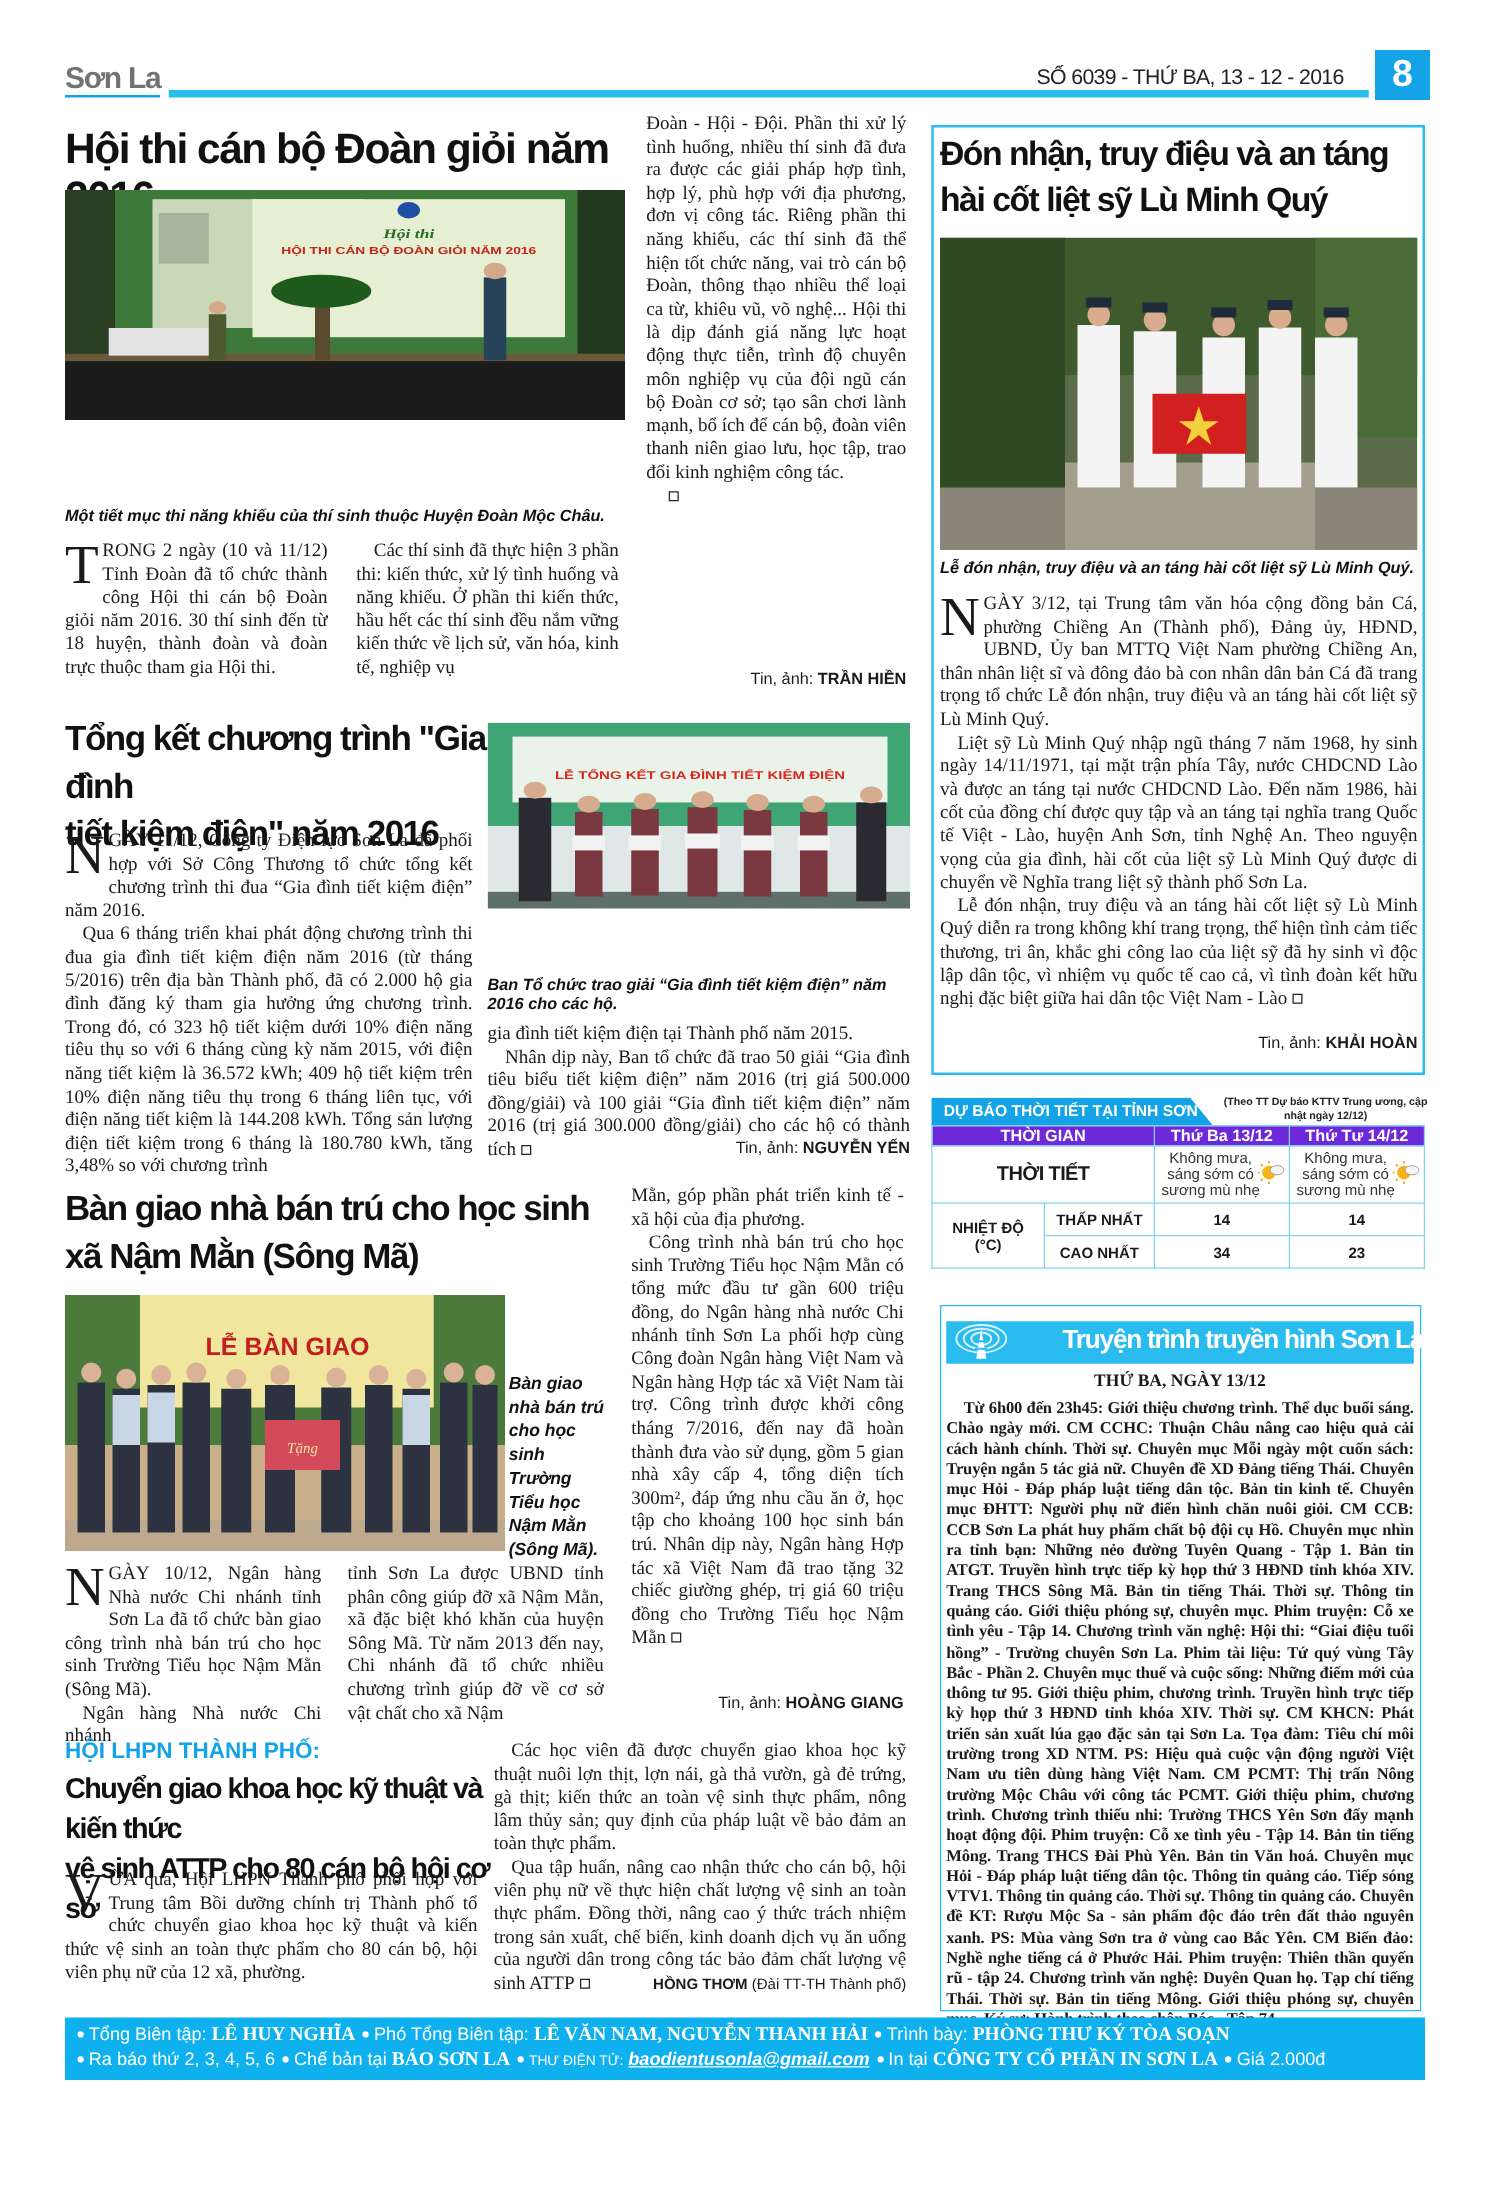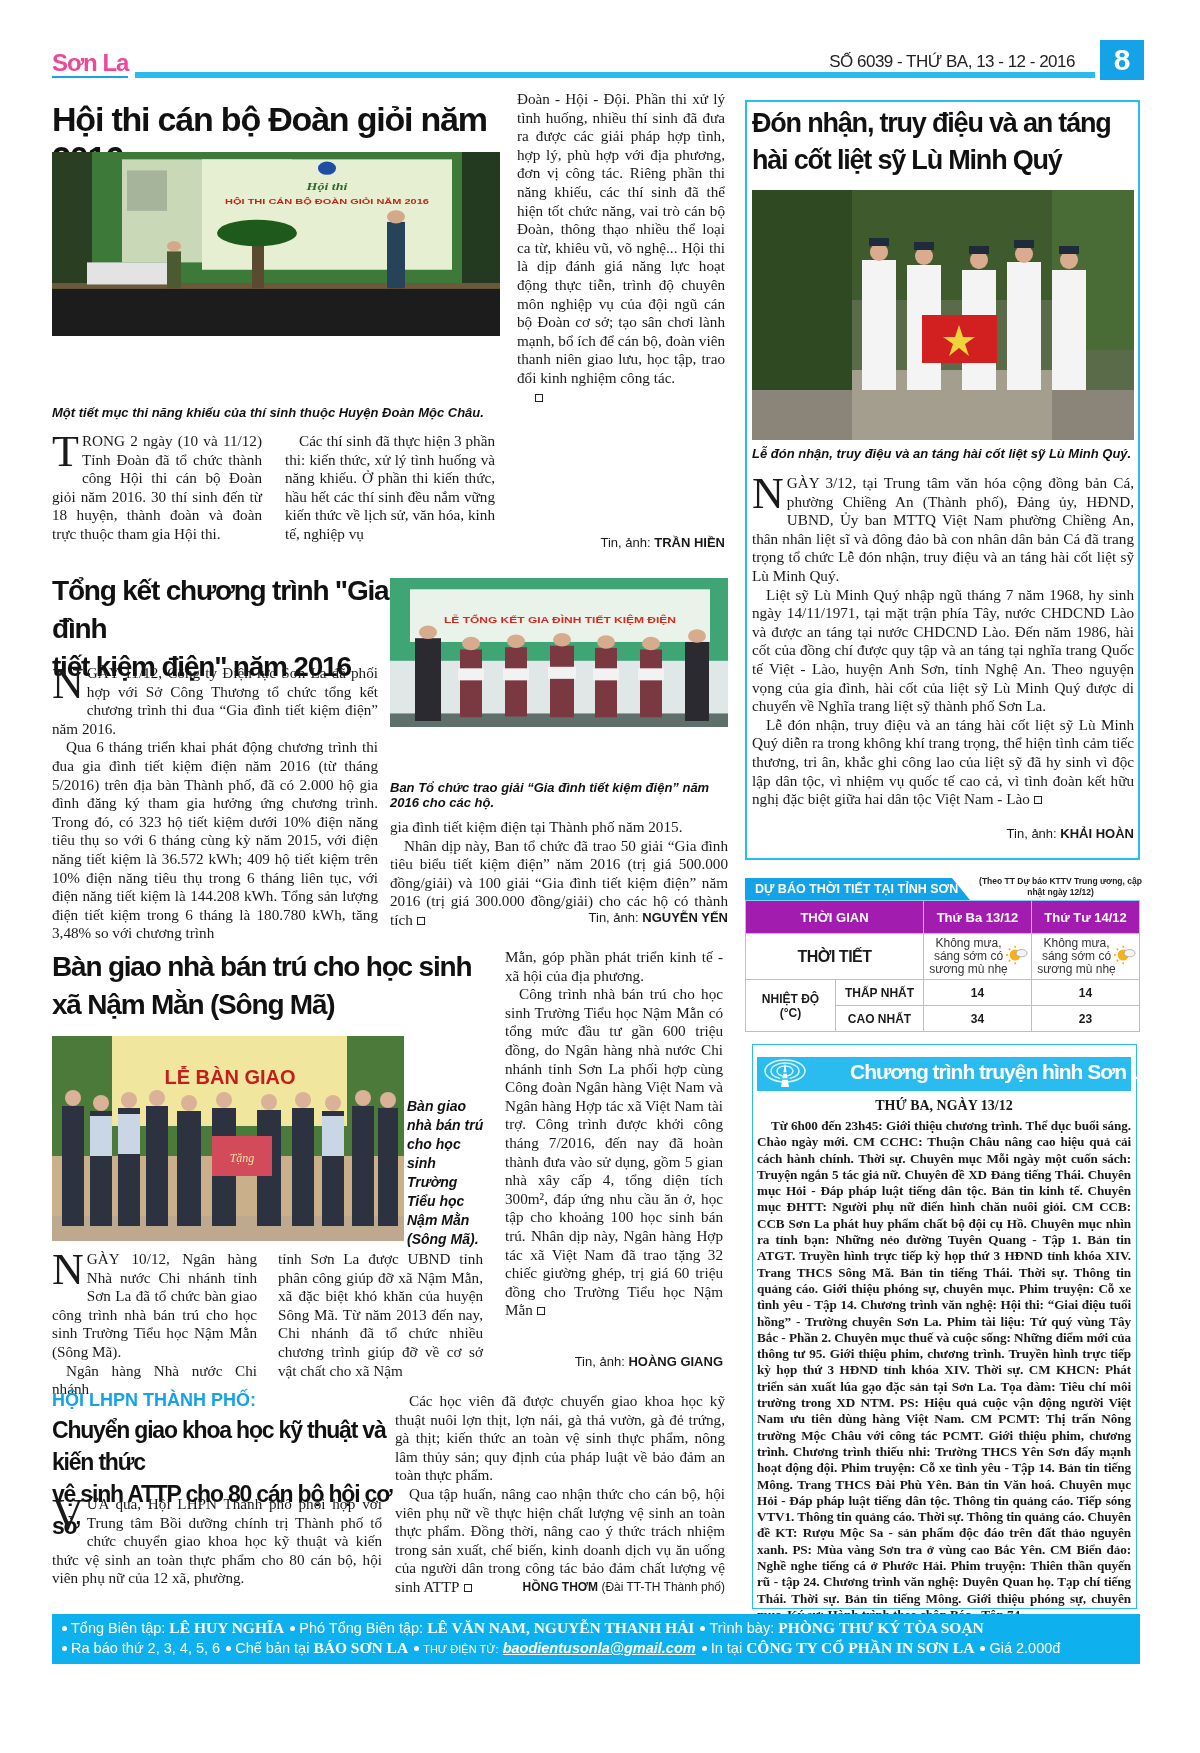--- a/index.html
+++ b/index.html
@@ -11,34 +11,34 @@
   .body-text p.nodent { text-indent: 0; }
   .dropcap { float: left; font-size: 44px; line-height: 36px; margin: 2px 3px 0 0; font-family: "Liberation Serif", serif; }
   .caption { font-family: "Liberation Sans", sans-serif; font-style: italic; font-weight: bold; font-size: 13px; line-height: 15px; color: #111; }
   .byline { font-family: "Liberation Sans", sans-serif; font-size: 13px; text-align: right; }
   .byline b { font-weight: bold; }
   .endmark { display: inline-block; width: 8px; height: 8px; border: 1.2px solid #222; margin-left: 4px; vertical-align: 0; }
   .photo { overflow: hidden; }
   .photo svg { display: block; width: 100%; height: 100%; }
 
   
-  .brand { left: 52px; top: 50px; font-family: "Liberation Sans", sans-serif; font-weight: bold; font-size: 24px; color: #ec4899; letter-spacing: -1px; border-bottom: 2px solid #14a3e6; line-height: 26px; }
+  .brand { left: 52px; top: 50px; font-family: "Liberation Sans", sans-serif; font-weight: bold; font-size: 24px; color: #737373; letter-spacing: -1px; border-bottom: 2px solid #14a3e6; line-height: 26px; }
   .header-rule { left: 135px; top: 72px; width: 960px; height: 6px; background: #2bbcef; }
   .issue { right: 125px; top: 52px; font-family: "Liberation Sans", sans-serif; font-size: 17px; color: #222; letter-spacing: -0.5px; }
   .page-num { left: 1100px; top: 40px; width: 44px; height: 40px; background: #14a3e6; color: #fff; font-family: "Liberation Sans", sans-serif; font-weight: bold; font-size: 30px; text-align: center; line-height: 40px; }
 
   .headline { font-family: "Liberation Sans", sans-serif; font-weight: bold; color: #111; letter-spacing: -1.2px; }
 
   
   .right-box { left: 745px; top: 100px; width: 395px; height: 760px; border: 2px solid #2bbcef; }
   .weather-title { left: 745px; top: 878px; width: 225px; height: 22px; background: #14a3e6; color: #fff; font-family: "Liberation Sans", sans-serif; font-weight: bold; font-size: 12.5px; line-height: 22px; padding-left: 10px; clip-path: polygon(0 0, 92% 0, 100% 100%, 0 100%); }
   .weather-note { left: 978px; top: 876px; width: 165px; font-family: "Liberation Sans", sans-serif; font-weight: bold; font-size: 8.5px; line-height: 11px; text-align: center; color: #222; }
   table.weather { position: absolute; left: 745px; top: 900px; width: 395px; border-collapse: collapse; font-family: "Liberation Sans", sans-serif; }
   table.weather td { border: 1.5px solid #7fd3f4; text-align: center; font-size: 12px; }
-  table.weather tr.hdr td { background: #a21caf; color: #fff; font-weight: bold; font-size: 13px; height: 33px; }
+  table.weather tr.hdr td { background: #6d28d9; color: #fff; font-weight: bold; font-size: 13px; height: 16px; }
   .wcell { position: relative; font-size: 11.5px; line-height: 13px; color: #333; padding: 2px 20px 2px 2px; }
   .sun { position: absolute; right: 3px; top: 10px; width: 22px; height: 22px; }
 
   .tv-box { left: 752px; top: 1044px; width: 385px; height: 565px; border: 1.5px solid #2bbcef; }
   .tv-head { left: 757px; top: 1057px; width: 374px; height: 34px; background: #2bbcef; }
   .tv-title { left: 850px; top: 1060px; font-family: "Liberation Sans", sans-serif; font-weight: bold; font-size: 21px; color: #fff; letter-spacing: -1px; }
   .tv-icon { left: 762px; top: 1059px; width: 46px; height: 30px; }
   .tv-date { left: 757px; top: 1098px; width: 374px; text-align: center; font-weight: bold; font-size: 14px; }
   .tv-body { left: 757px; top: 1118px; width: 374px; font-weight: bold; font-size: 13.2px; line-height: 16.3px; text-align: justify; text-indent: 14px; letter-spacing: -0.1px; }
 
@@ -337,21 +337,21 @@
 <svg class="abs tv-icon" viewBox="0 0 46 30">
   <g fill="none" stroke="#d8f2fc" stroke-width="1.5">
     <ellipse cx="23" cy="12" rx="8" ry="5"></ellipse>
     <ellipse cx="23" cy="12" rx="14" ry="8"></ellipse>
     <ellipse cx="23" cy="12" rx="20" ry="11"></ellipse>
   </g>
   <polygon points="23,4 27,28 19,28" fill="#ffffff"></polygon>
   <line x1="17" y1="14" x2="29" y2="14" stroke="#2bbcef" stroke-width="1.5"></line>
   <line x1="18" y1="20" x2="28" y2="20" stroke="#2bbcef" stroke-width="1.5"></line>
 </svg>
-<div class="abs tv-title">Chương trình truyện hình Sơn La</div>
+<div class="abs tv-title">Truyện trình truyền hình Sơn La</div>
 <div class="abs tv-date">THỨ BA, NGÀY 13/12</div>
 <div class="abs tv-body">Từ 6h00 đến 23h45: Giới thiệu chương trình. Thể dục buổi sáng. Chào ngày mới. CM CCHC: Thuận Châu nâng cao hiệu quả cải cách hành chính. Thời sự. Chuyên mục Mỗi ngày một cuốn sách: Truyện ngắn 5 tác giả nữ. Chuyên đề XD Đảng tiếng Thái. Chuyên mục Hỏi - Đáp pháp luật tiếng dân tộc. Bản tin kinh tế. Chuyên mục ĐHTT: Người phụ nữ điển hình chăn nuôi giỏi. CM CCB: CCB Sơn La phát huy phẩm chất bộ đội cụ Hồ. Chuyên mục nhìn ra tỉnh bạn: Những nẻo đường Tuyên Quang - Tập 1. Bản tin ATGT. Truyền hình trực tiếp kỳ họp thứ 3 HĐND tỉnh khóa XIV. Trang THCS Sông Mã. Bản tin tiếng Thái. Thời sự. Thông tin quảng cáo. Giới thiệu phóng sự, chuyên mục. Phim truyện: Cỗ xe tình yêu - Tập 14. Chương trình văn nghệ: Hội thi: “Giai điệu tuổi hồng” - Trường chuyên Sơn La. Phim tài liệu: Tứ quý vùng Tây Bắc - Phần 2. Chuyên mục thuế và cuộc sống: Những điểm mới của thông tư 95. Giới thiệu phim, chương trình. Truyền hình trực tiếp kỳ họp thứ 3 HĐND tỉnh khóa XIV. Thời sự. CM KHCN: Phát triển sản xuất lúa gạo đặc sản tại Sơn La. Tọa đàm: Tiêu chí môi trường trong XD NTM. PS: Hiệu quả cuộc vận động người Việt Nam ưu tiên dùng hàng Việt Nam. CM PCMT: Thị trấn Nông trường Mộc Châu với công tác PCMT. Giới thiệu phim, chương trình. Chương trình thiếu nhi: Trường THCS Yên Sơn đẩy mạnh hoạt động đội. Phim truyện: Cỗ xe tình yêu - Tập 14. Bản tin tiếng Mông. Trang THCS Đài Phù Yên. Bản tin Văn hoá. Chuyên mục Hỏi - Đáp pháp luật tiếng dân tộc. Thông tin quảng cáo. Tiếp sóng VTV1. Thông tin quảng cáo. Thời sự. Thông tin quảng cáo. Chuyên đề KT: Rượu Mộc Sa - sản phẩm độc đáo trên đất thảo nguyên xanh. PS: Mùa vàng Sơn tra ở vùng cao Bắc Yên. CM Biển đảo: Nghề nghe tiếng cá ở Phước Hải. Phim truyện: Thiên thần quyến rũ - tập 24. Chương trình văn nghệ: Duyên Quan họ. Tạp chí tiếng Thái. Thời sự. Bản tin tiếng Mông. Giới thiệu phóng sự, chuyên mục. Ký sự: Hành trình theo chân Bác - Tập 74.</div>
 
 <div class="abs footer">
   <div>
     <span class="dot"></span><span>Tổng Biên tập:</span> <span class="s">LÊ HUY NGHĨA</span>
     <span class="dot"></span><span>Phó Tổng Biên tập:</span> <span class="s">LÊ VĂN NAM, NGUYỄN THANH HẢI</span>
     <span class="dot"></span><span>Trình bày:</span> <span class="s">PHÒNG THƯ KÝ TÒA SOẠN</span>
   </div>
   <div>

